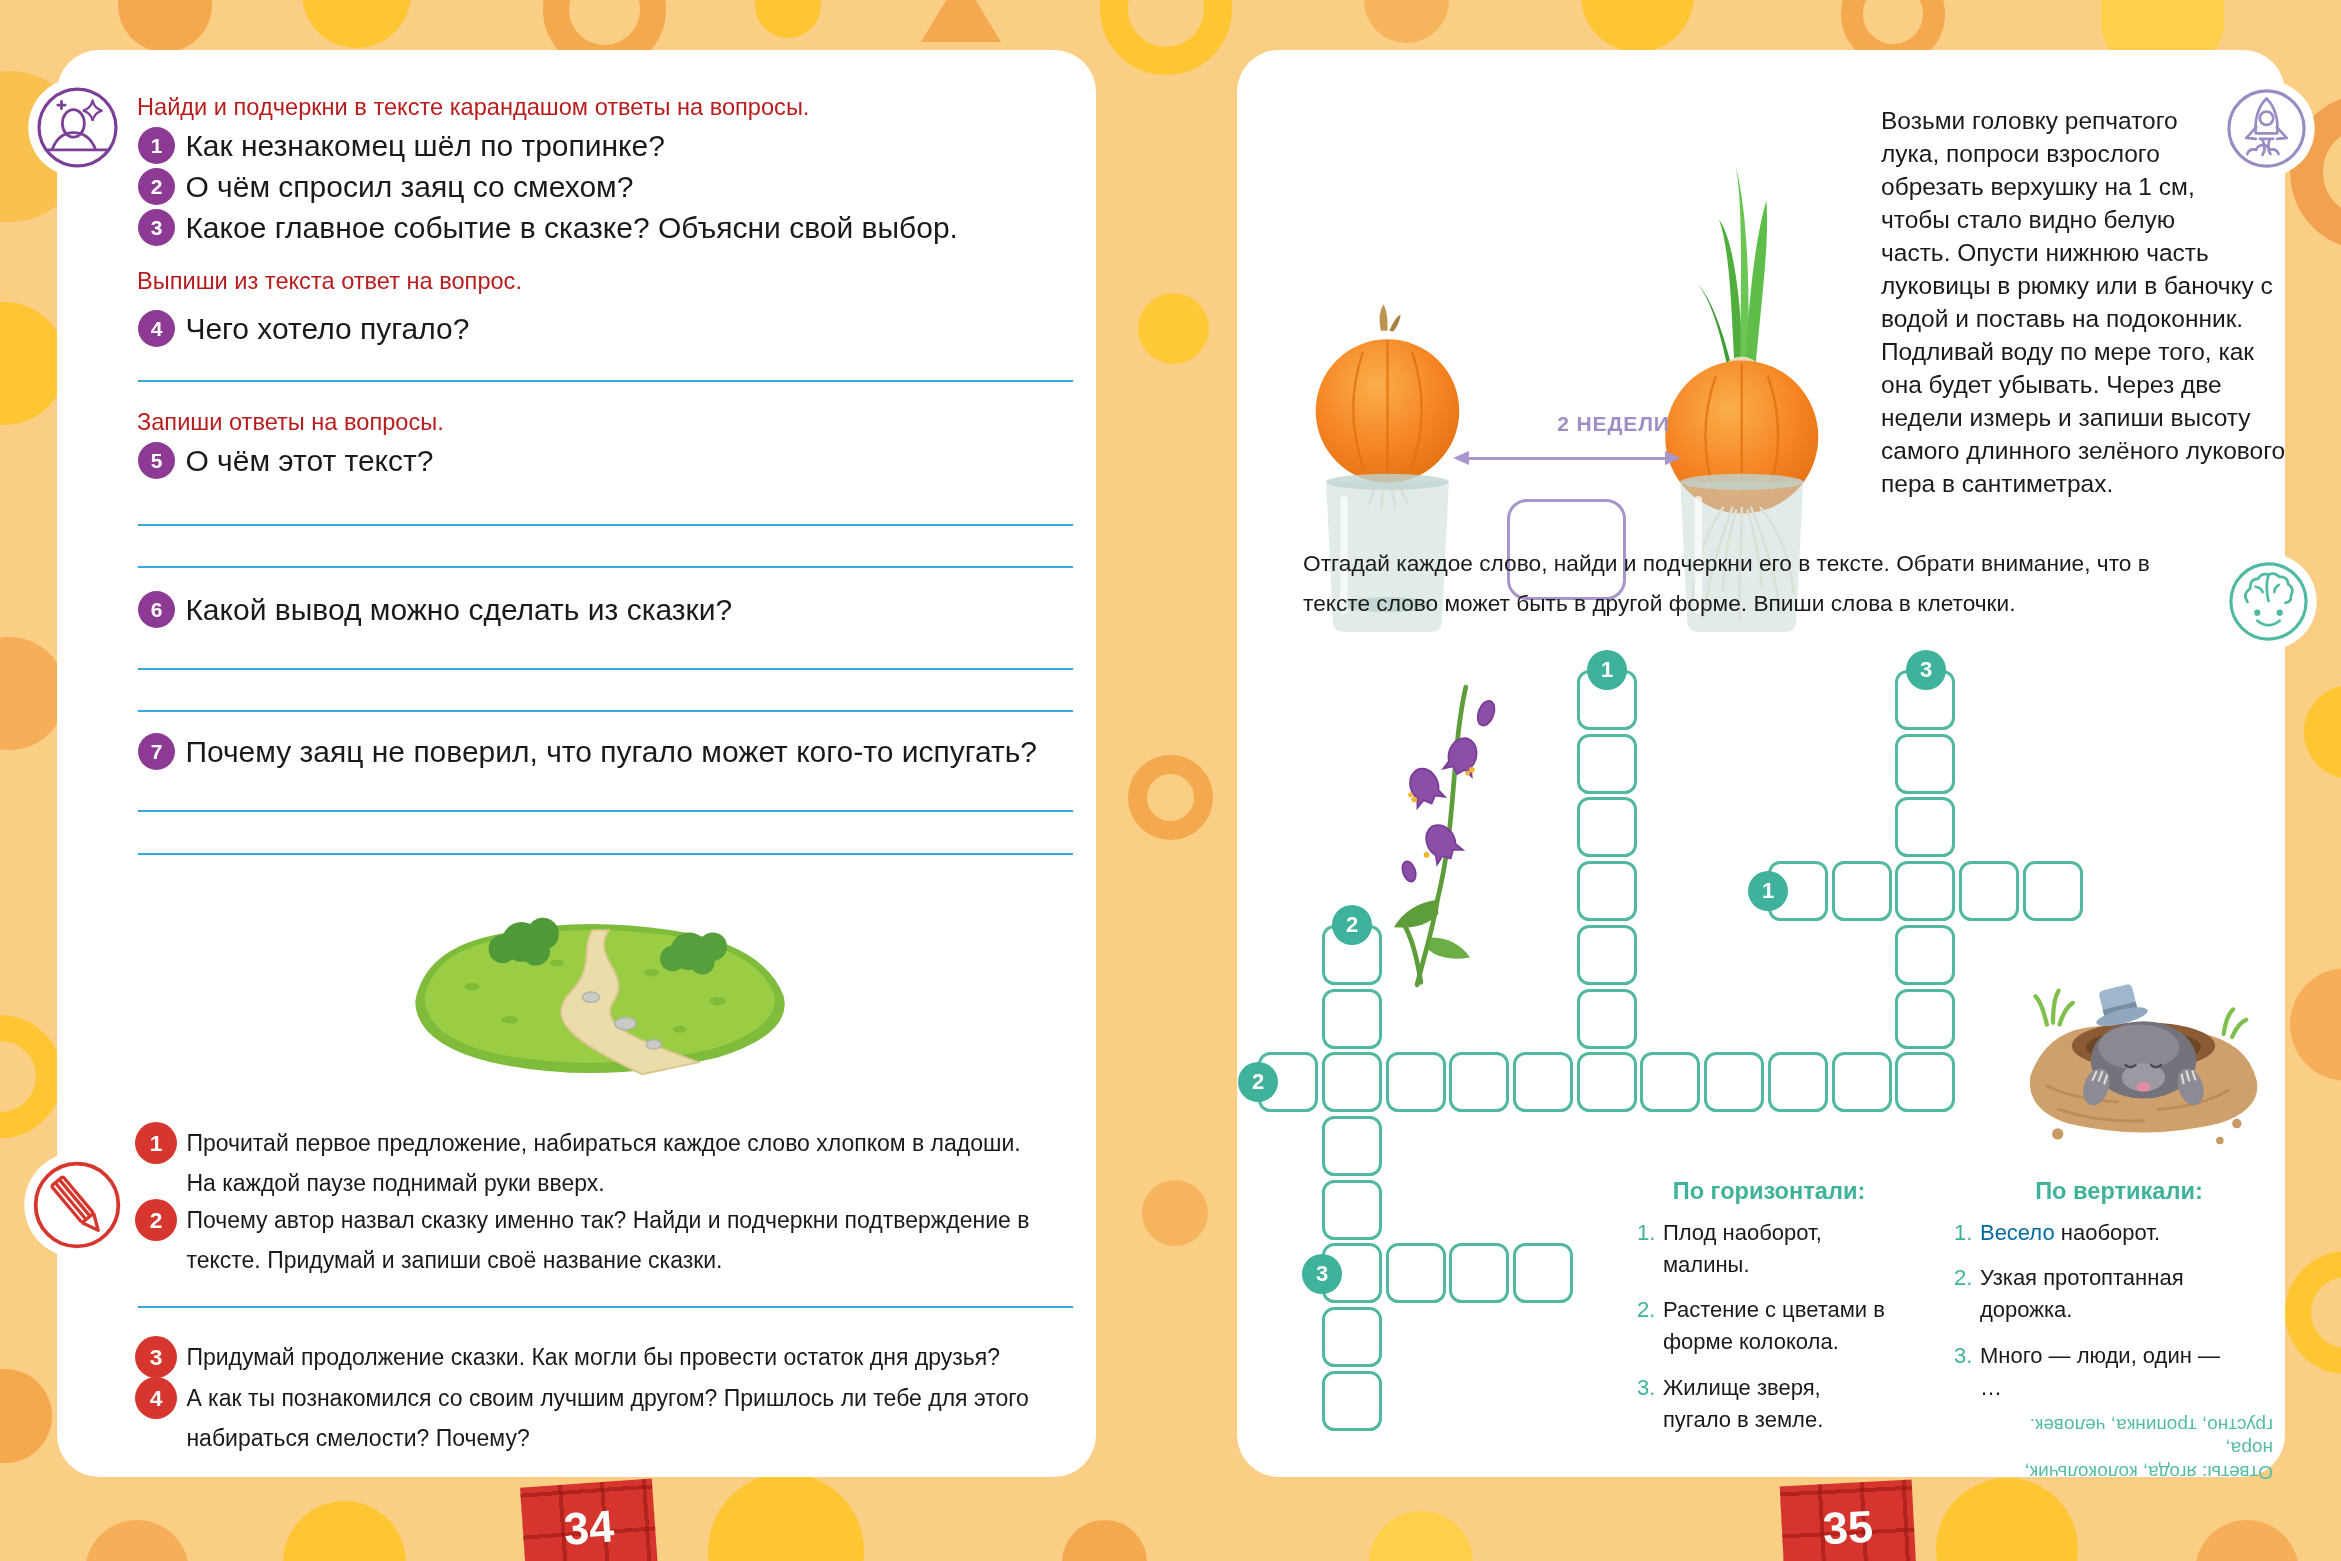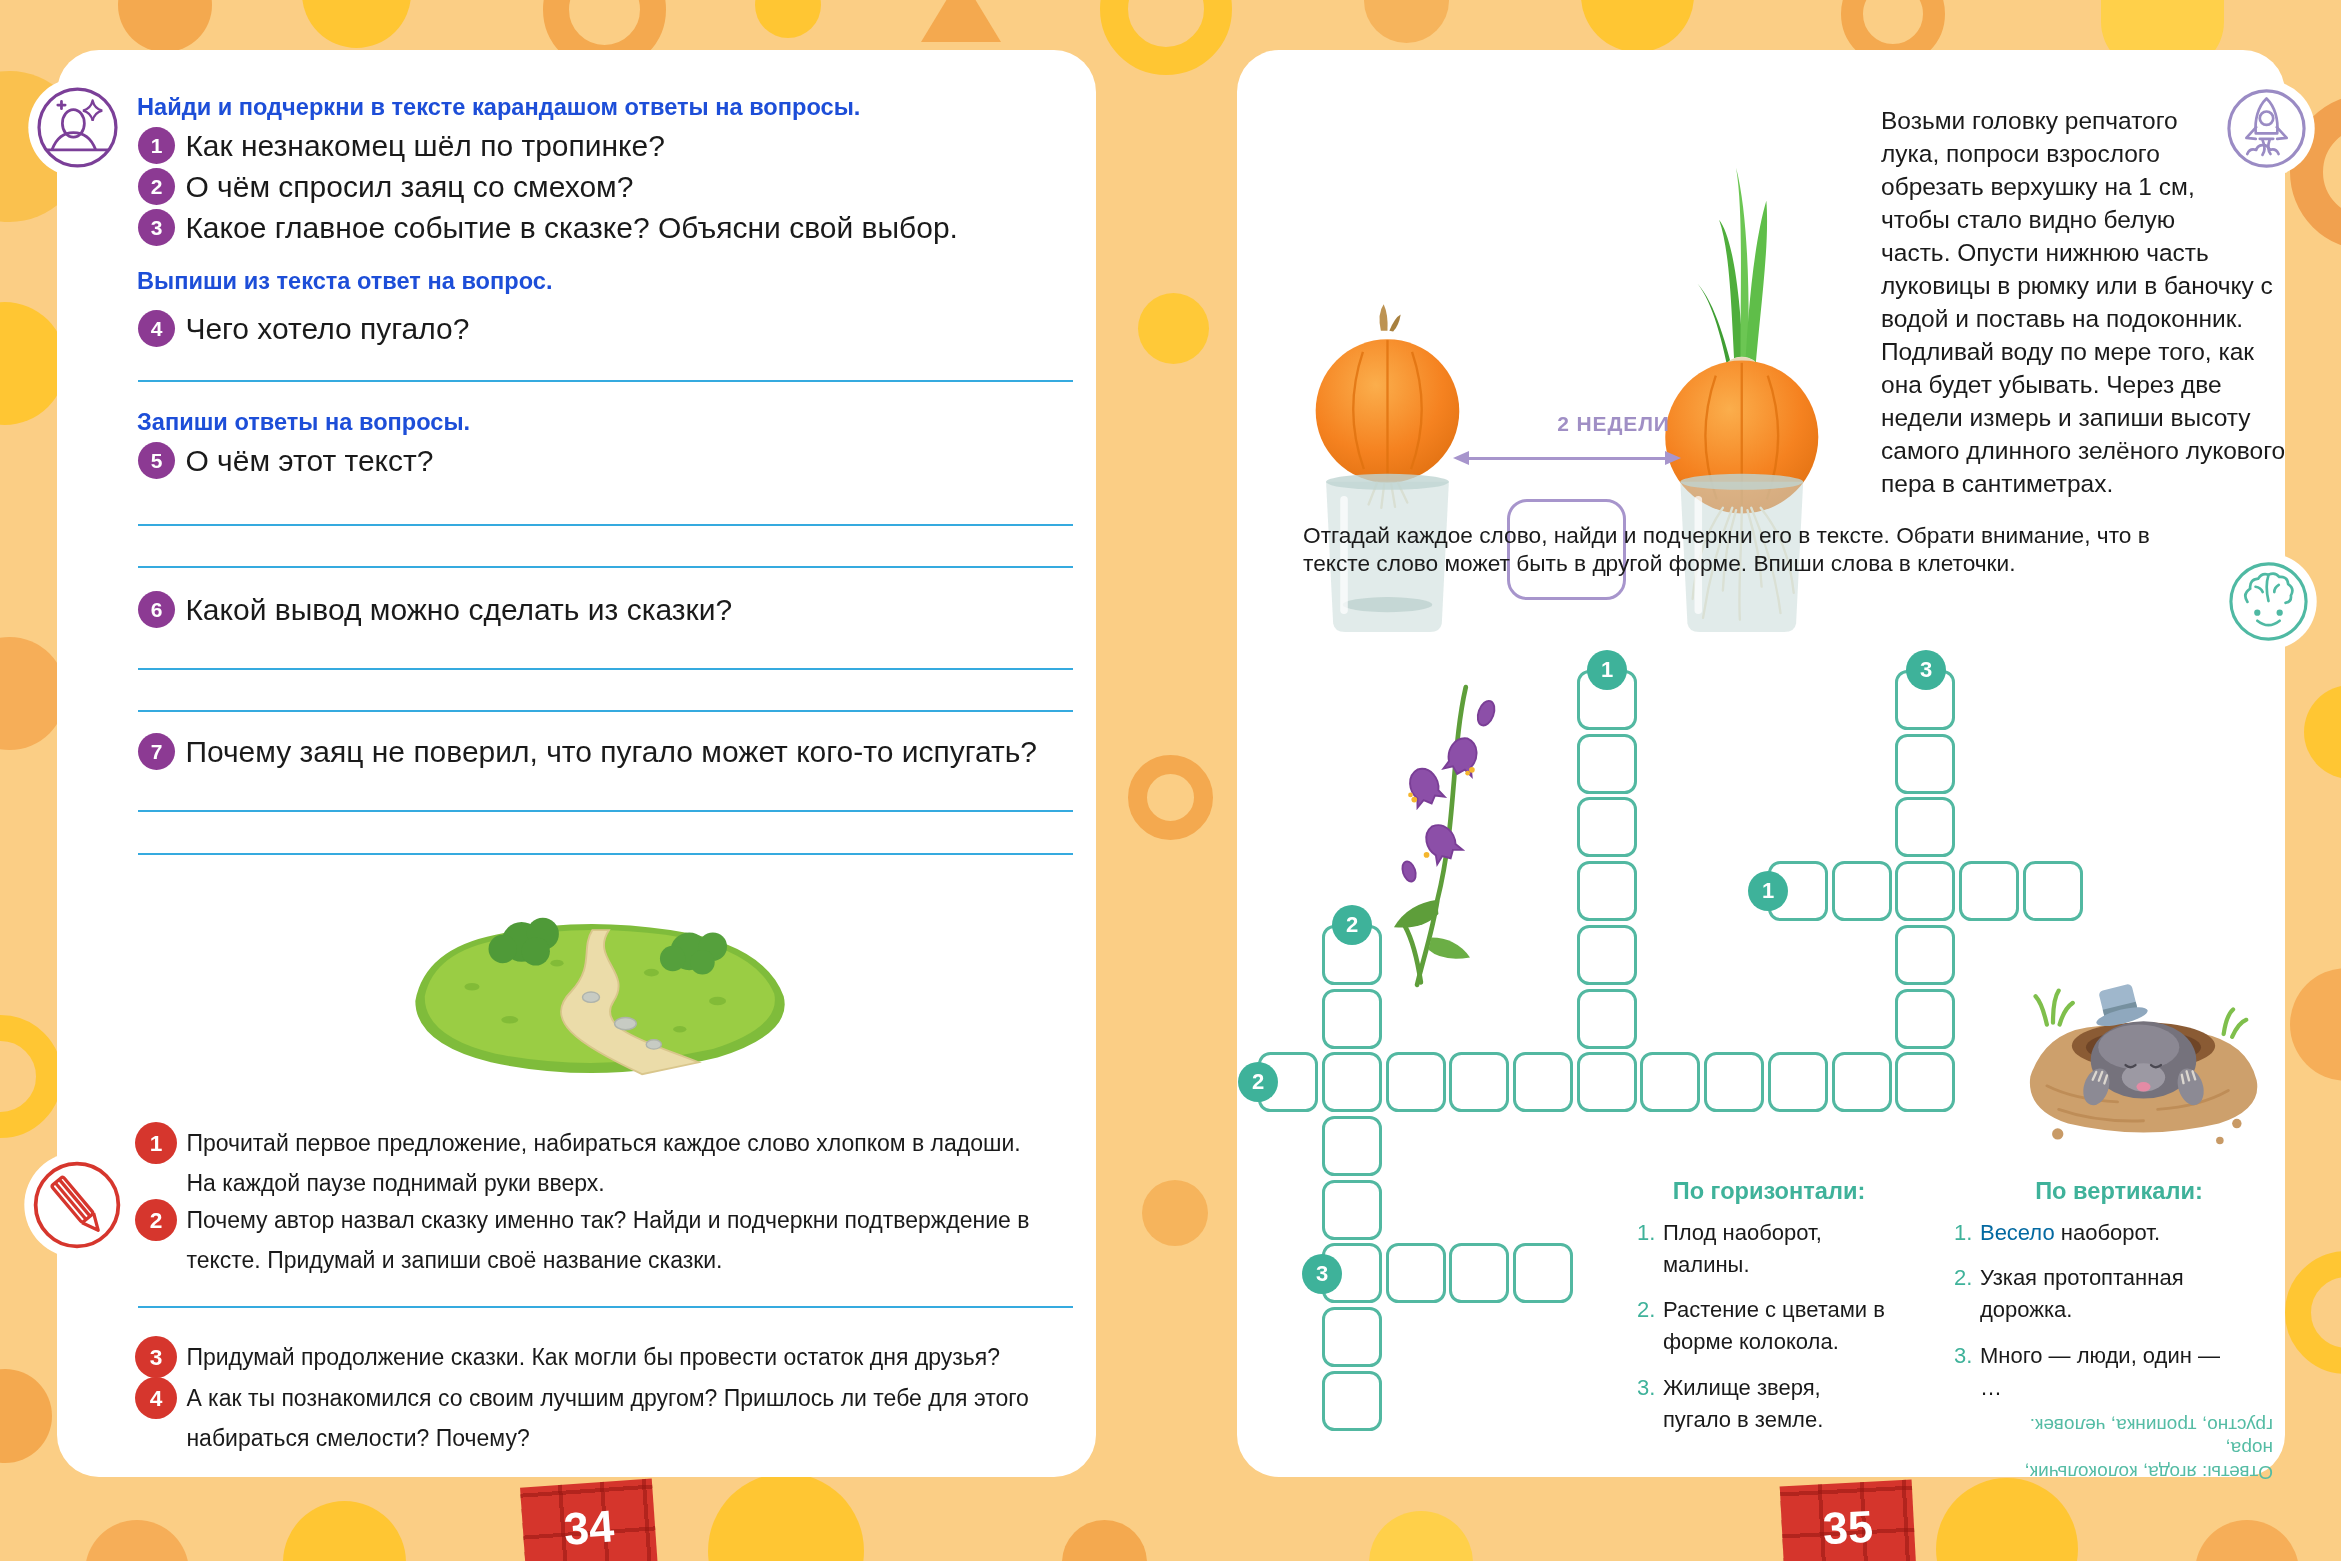--- a/index.html
+++ b/index.html
@@ -2,34 +2,34 @@
 <html style="font-size:7.6px"><head>
 <meta charset="utf-8">
 <style>
   html,body{margin:0;padding:0;}
   body{width:2342px;height:1561px;position:relative;overflow:hidden;background:#FBCE85;
        font-family:"Liberation Sans", sans-serif;color:#1a1a1a;}
   #canvas{position:absolute;left:0;top:0;width:2342px;height:1561px;}
   .bg{position:absolute;border-radius:50%;}
   .page{position:absolute;top:50px;height:1427px;background:#fff;border-radius:42px;}
   
-  .h-purple{position:absolute;font-size:23.6px;font-weight:bold;color:#1d4ed8;text-align:center;}
+  .h-purple{position:absolute;font-size:23.6px;font-weight:normal;color:#b91c1c;text-align:center;}
   .q-row{position:absolute;display:flex;gap:10.4px;align-items:flex-start;}
   .q-badge{flex:0 0 auto;width:37px;height:37px;border-radius:50%;background:#8C3A93;color:#fff;
            font-size:21px;font-weight:bold;display:flex;align-items:center;justify-content:center;}
   .q-text{font-size:30px;line-height:29px;padding-top:3.8px;}
   .t-row{position:absolute;display:flex;gap:9.4px;align-items:flex-start;}
   .t-badge{flex:0 0 auto;width:42px;height:42px;border-radius:50%;background:#D6362D;color:#fff;
            font-size:22.7px;font-weight:bold;display:flex;align-items:center;justify-content:center;}
   .t-text{font-size:23px;line-height:40px;padding-top:0.9px;width:859px;}
   .ans-line{position:absolute;left:138px;width:935px;height:1.9px;background:#35AADF;}
   
   .exp-text{position:absolute;left:1881px;top:93px;width:414px;font-size:24.5px;line-height:33px;margin-top:11px;}
   .float-spacer{float:right;width:61px;height:109px;}
-  .intro-text{position:absolute;left:1303px;top:521px;width:869px;font-size:22.7px;line-height:28px;}
+  .intro-text{position:absolute;left:1303px;top:543px;width:869px;font-size:22.7px;line-height:40px;}
   .diagram-label{position:absolute;left:1524px;top:412px;width:179px;text-align:center;font-size:21px;
                  font-weight:bold;color:#A08FC5;text-transform:uppercase;letter-spacing:0.9px;}
   .arrow-line{position:absolute;left:1467px;top:457px;width:200px;height:3.3px;background:#A795CC;}
   .arrow-head{position:absolute;width:0;height:0;border-top:7.6px solid transparent;border-bottom:7.6px solid transparent;}
   .write-box{position:absolute;left:1507px;top:499px;width:119px;height:101px;background:#fff;
              border:3.8px solid #A795CC;border-radius:20px;box-sizing:border-box;}
   
   .cw-cell{position:absolute;width:60px;height:60px;background:#fff;border:3.8px solid #52B8A1;
            border-radius:12.3px;box-sizing:border-box;}
   .cw-badge{position:absolute;width:40px;height:40px;border-radius:50%;background:#3EB29A;color:#fff;

